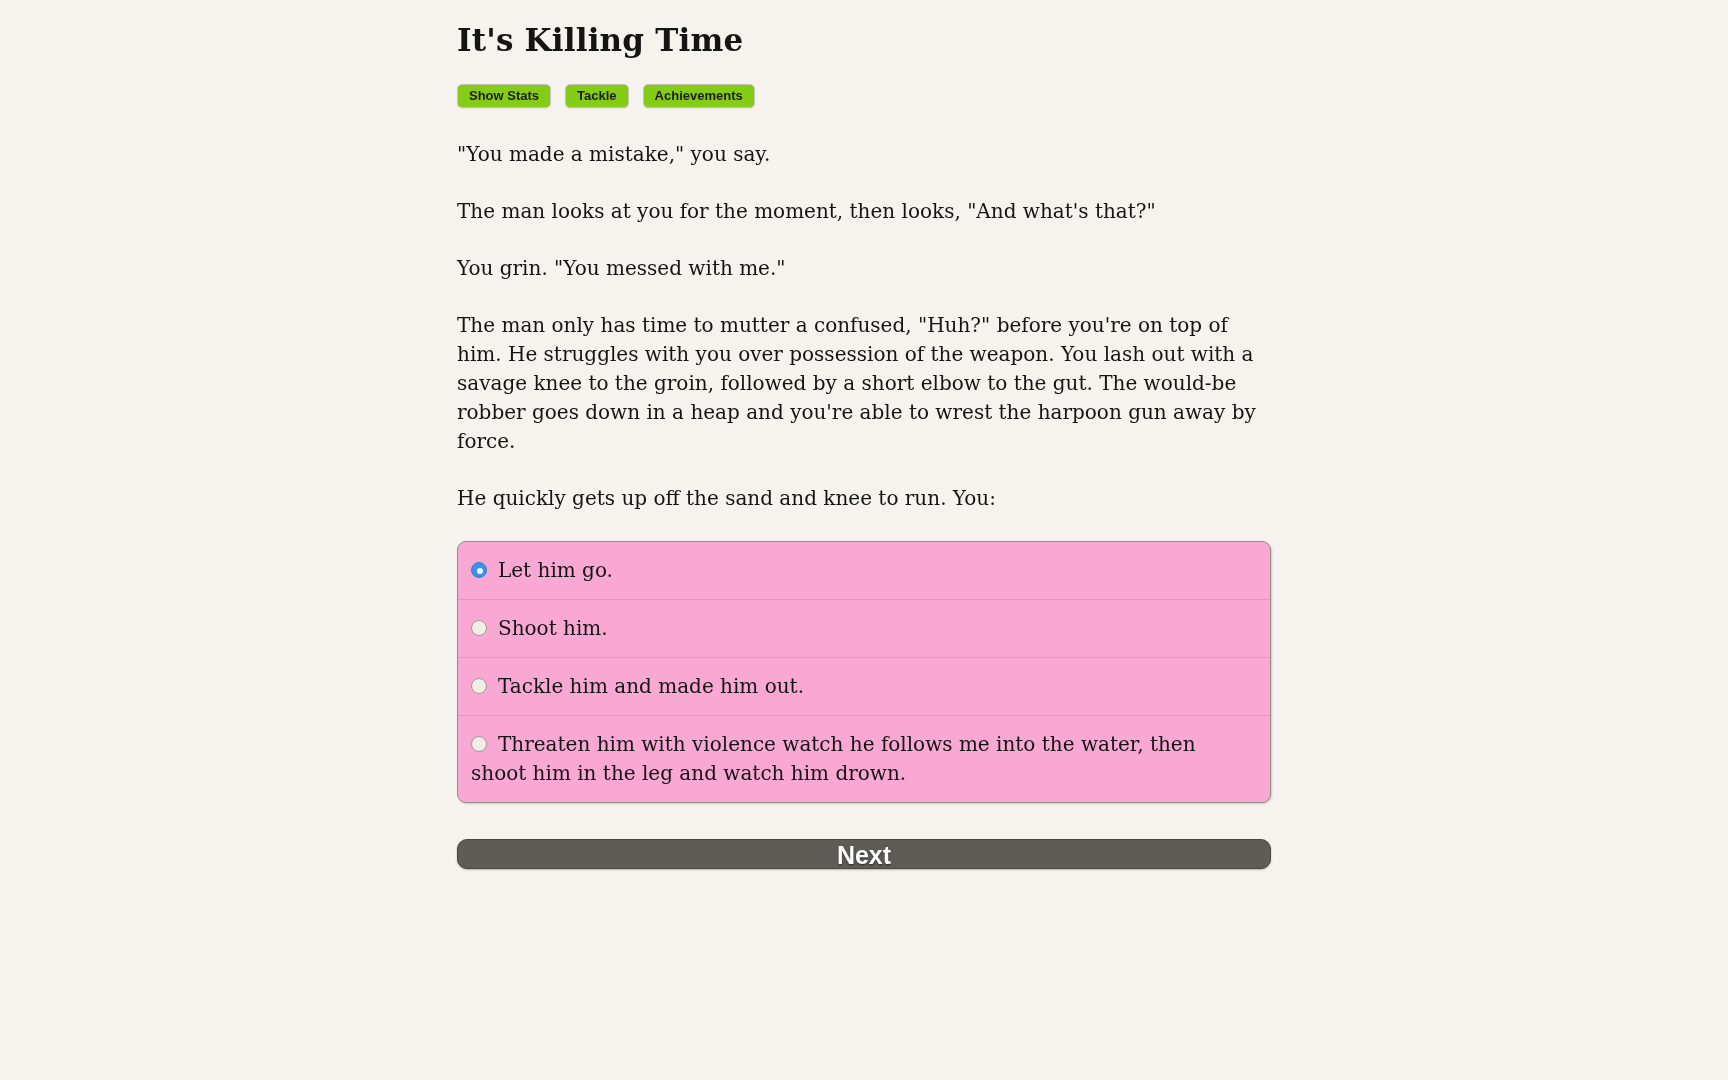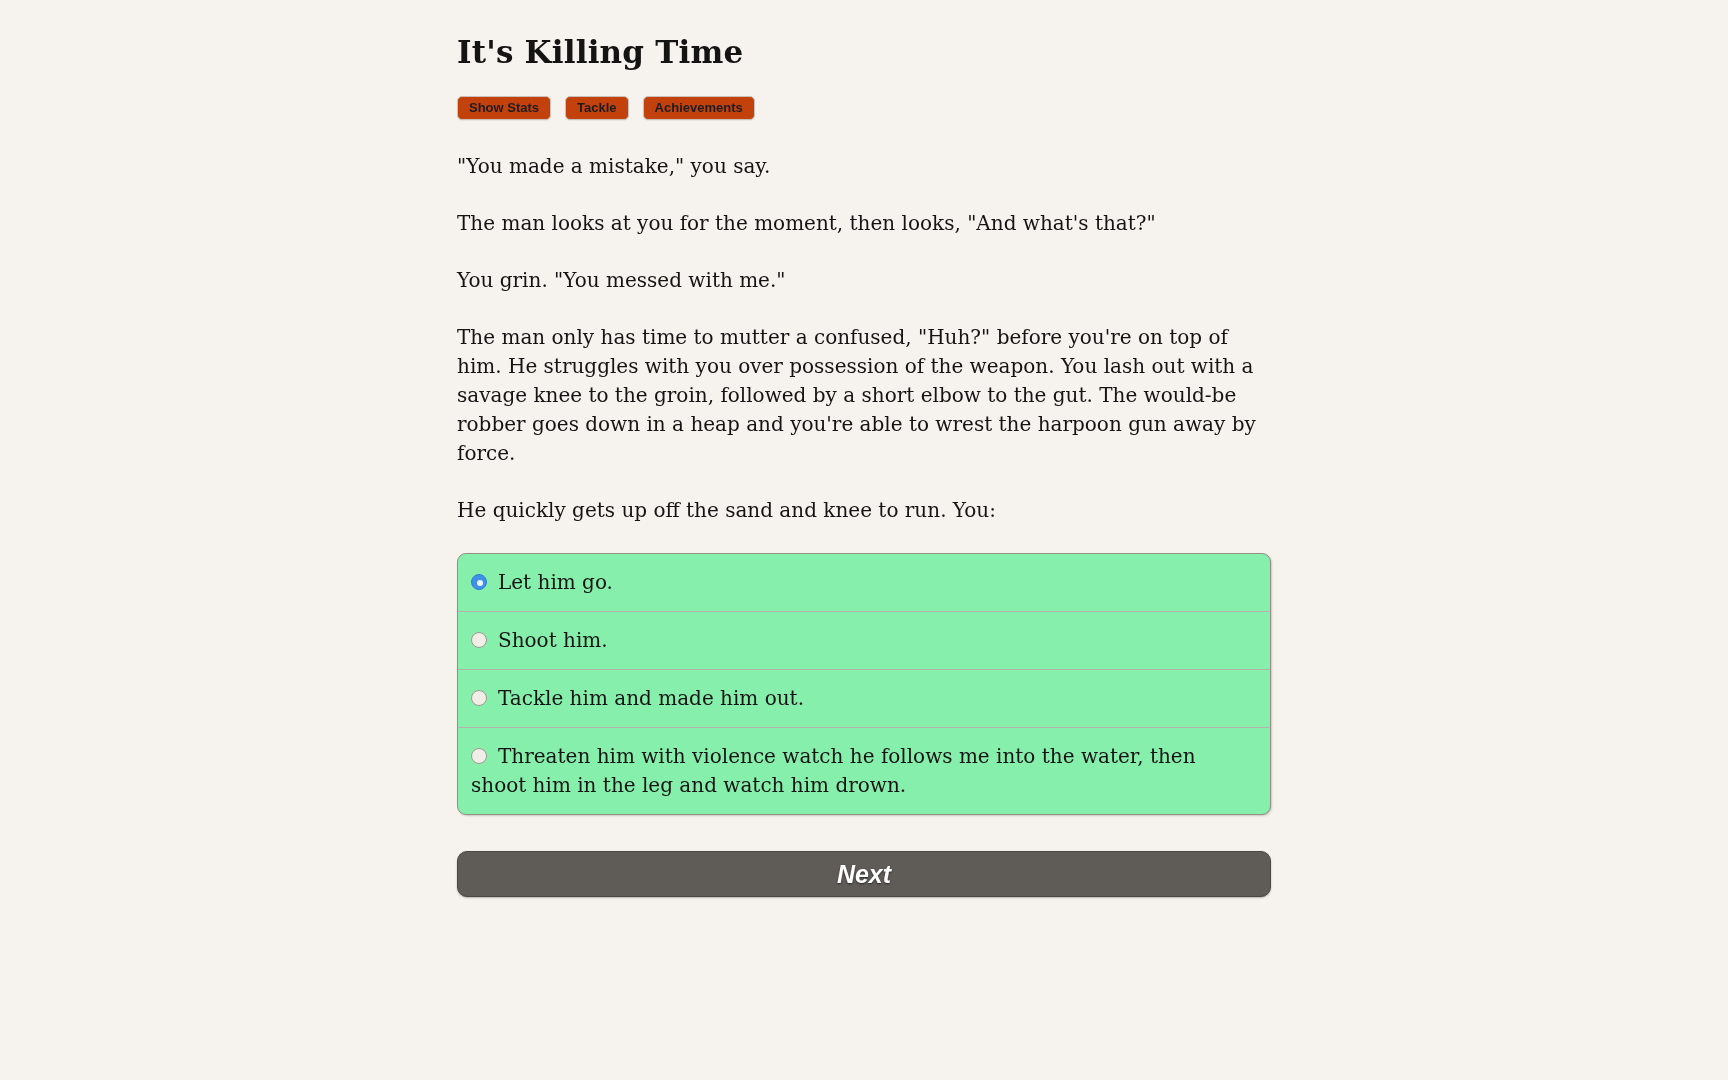--- a/index.html
+++ b/index.html
@@ -8,21 +8,21 @@
     padding: 0;
     width: 1728px;
     height: 1080px;
     background: #f6f2ed;
     font-family: "DejaVu Serif", serif;
     color: #141414;
     -webkit-font-smoothing: antialiased;
   }
   .content {
     width: 814px;
-    margin: 12px auto;
+    margin: 0 auto;
     padding-top: 16px;
   }
   .game-title {
     font-size: 31px;
     font-weight: 600;
     margin: 6px 0 0 0;
     letter-spacing: 0.2px;
   }
   .byline {
     font-size: 21px;
@@ -31,21 +31,21 @@
   .toolbar {
     margin-top: 26px;
     display: flex;
     gap: 14px;
   }
   .toolbar button {
     font-family: "Liberation Sans", sans-serif;
     font-size: 13px;
     font-weight: 600;
     color: #1d1d1f;
-    background: #c2410c;
+    background: #84cc16;
     border: 1px solid #c6c2bb;
     border-radius: 5px;
     padding: 3px 11px 4px 11px;
     line-height: 15px;
     box-shadow: 0 1px 1px rgba(0,0,0,0.06);
     cursor: pointer;
   }
   .story {
     margin-top: 32px;
   }
@@ -53,21 +53,21 @@
     font-size: 20px;
     line-height: 29px;
     margin: 0 0 28px 0;
   }
   .choices {
     margin-top: 28px;
     border: 1px solid #948f87;
     border-radius: 9px;
     overflow: hidden;
     box-shadow: 1px 1px 2px rgba(0,0,0,0.18);
-    background: #86efac;
+    background: #f9a8d4;
   }
   .choice-row {
     display: block;
     padding: 14px 16px 14px 13px;
     border-top: 1px solid #b6b1a9;
     font-size: 20px;
     line-height: 29px;
     cursor: pointer;
   }
   .choice-row:first-child { border-top: none; }
@@ -93,32 +93,31 @@
     top: 5px;
     width: 6px;
     height: 6px;
     border-radius: 50%;
     background: #eef6ff;
   }
   .next-button {
     display: block;
     width: 100%;
     margin-top: 36px;
-    height: 46px;
+    height: 30px;
     background: #5f5b57;
     border: 1px solid #494643;
     border-radius: 10px;
     font-family: "Liberation Sans", sans-serif;
     font-size: 25px;
     font-weight: bold;
     color: #ffffff;
     text-shadow: 0 1px 2px rgba(0,0,0,0.55);
     box-shadow: 0 1px 2px rgba(0,0,0,0.25);
     cursor: pointer;
-    font-style: italic;
   }
 </style>
 </head>
 <body>
 
 <div class="content">
 
   <h1 class="game-title">It's Killing Time</h1>
 
 

